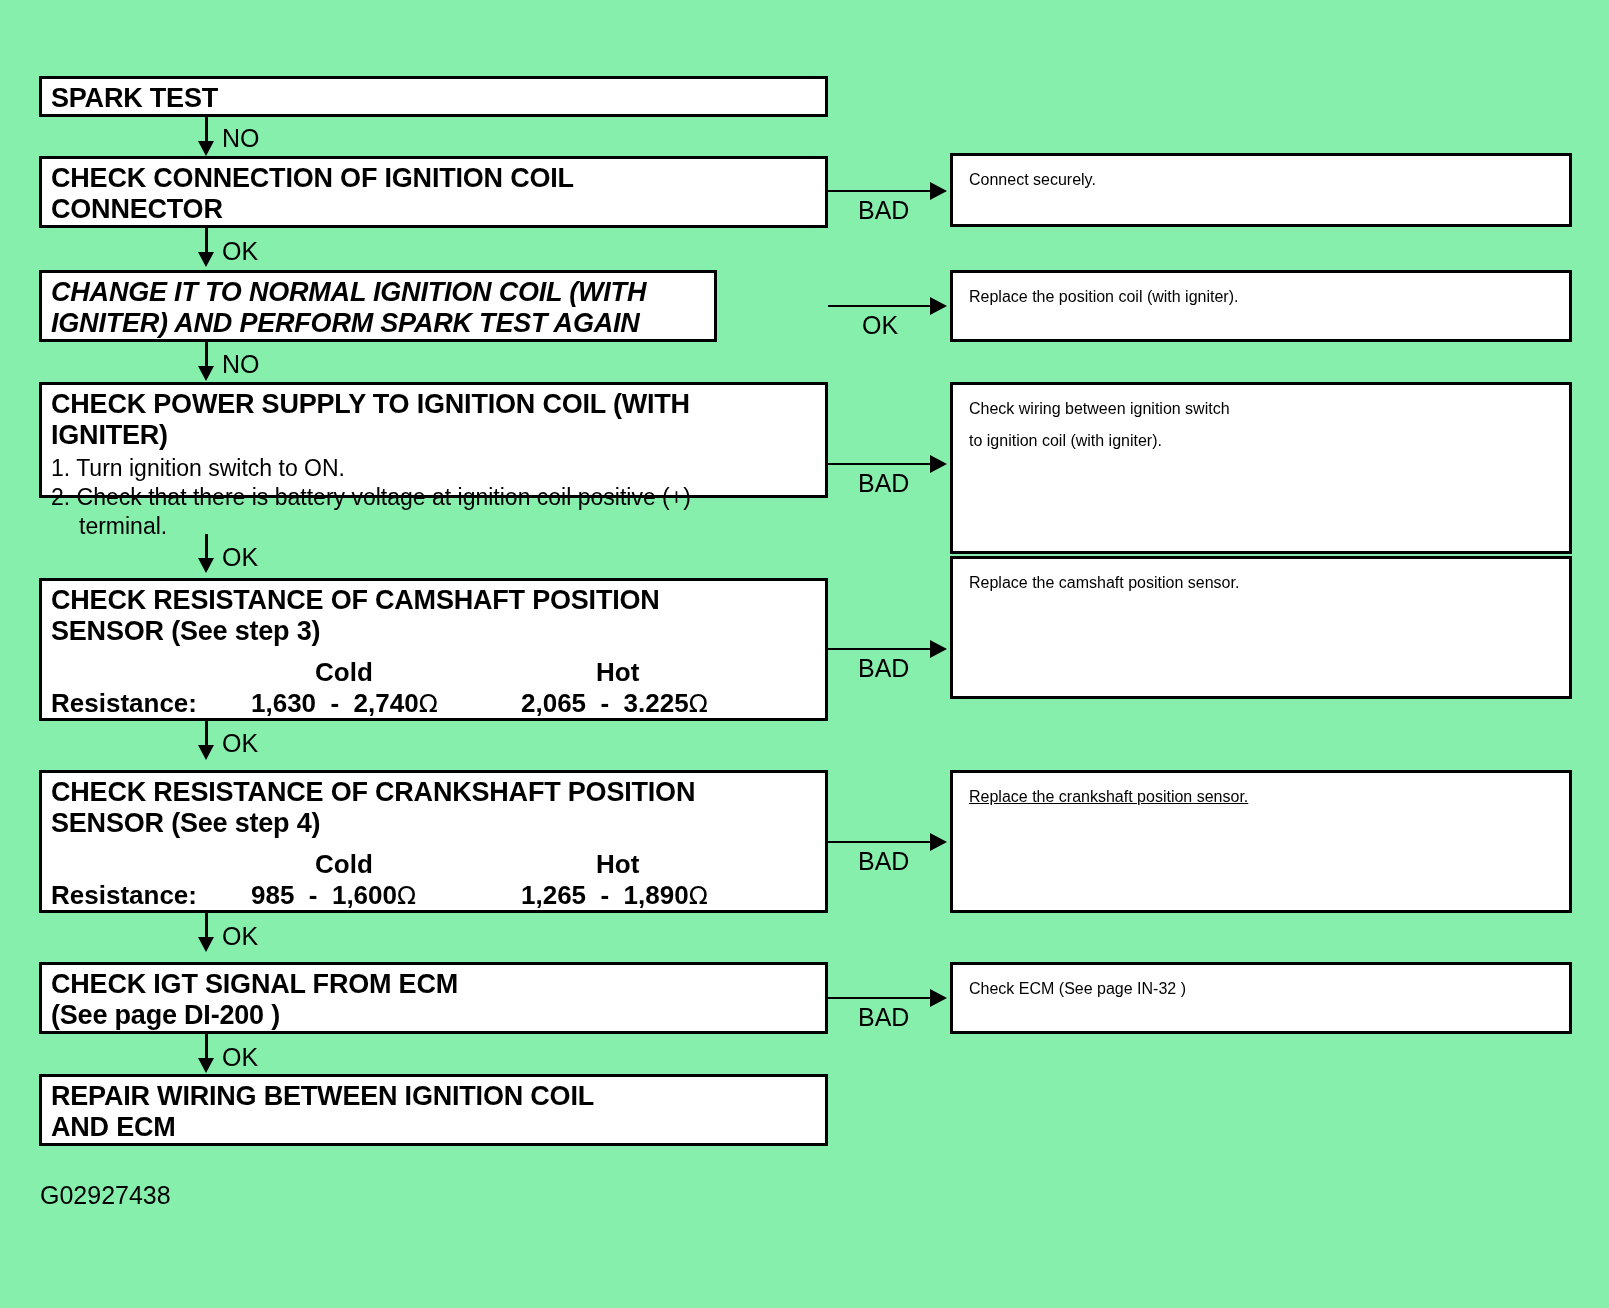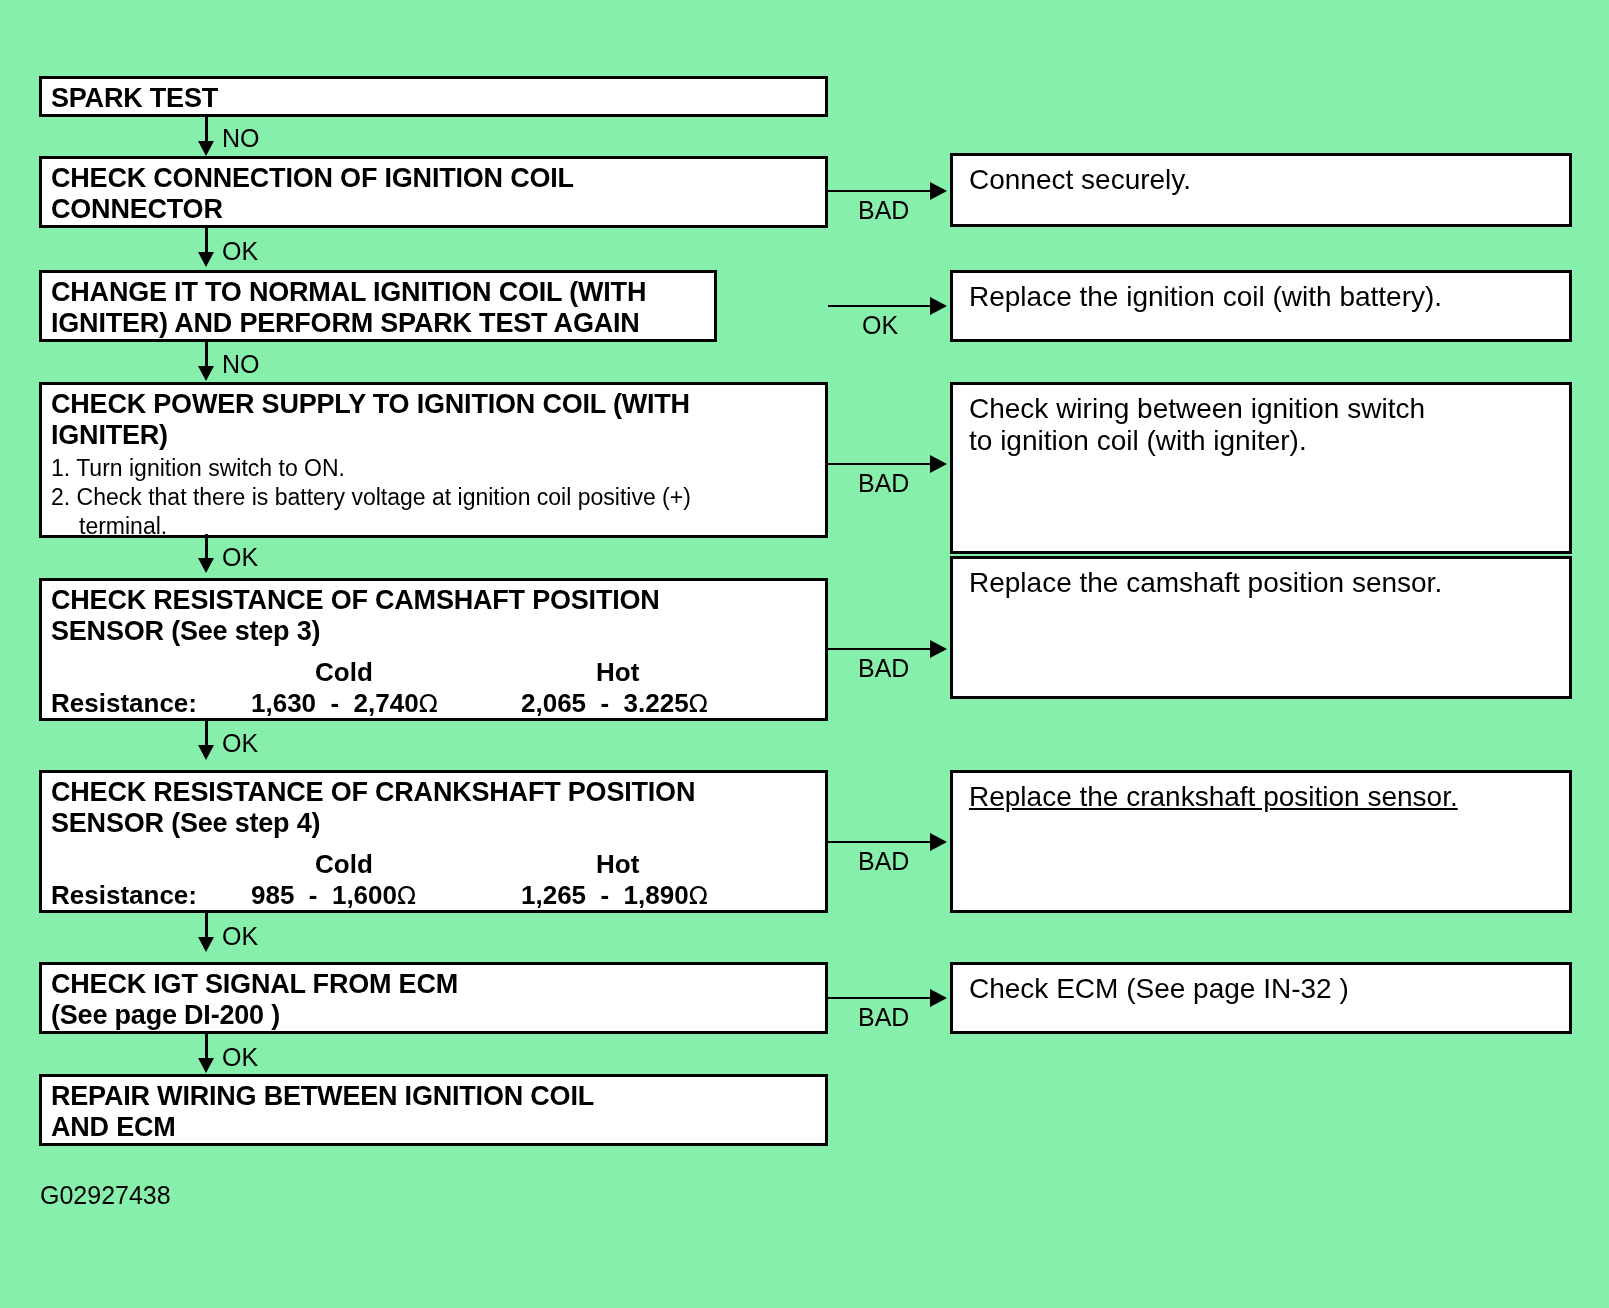--- a/index.html
+++ b/index.html
@@ -48,21 +48,21 @@
   }
   .substep{
     display:block;
     padding-left:28px;
     text-indent:-28px;
     white-space:pre-line;
   }
   
   .action-text{
     font-weight:normal;
-    font-size:28px;
+    font-size:16px;
     line-height:32px;
     white-space:pre-line;
   }
 
   
   .res-table{
     margin-top:10px;
     font-weight:bold;
     font-size:26px;
     line-height:31px;
@@ -150,39 +150,39 @@
   <div class="hlabel" style="left:858px;top:198px;">BAD</div>
   <div class="box" style="left:950px;top:153px;width:622px;height:74px;">
     <div class="box-inner" style="left:16px;top:8px;">
       <div class="action-text">Connect securely.</div>
     </div>
   </div>
   <div class="vline" style="left:205px;top:228px;height:30px;"></div>
   <div class="vtip" style="left:198px;top:252px;"></div>
   <div class="vlabel" style="left:222px;top:239px;">OK</div>
 
-  <div class="box" style="left:39px;top:270px;width:678px;height:72px;">
+  <div class="box" style="left:39px;top:270px;width:678px;height:72px;font-style:italic;">
     <div class="box-inner">
       <div class="step-title">CHANGE IT TO NORMAL IGNITION COIL (WITH
 IGNITER) AND PERFORM SPARK TEST AGAIN</div>
     </div>
   </div>
   <div class="hline" style="left:828px;top:305px;width:108px;"></div>
   <div class="htip" style="left:930px;top:297px;"></div>
   <div class="hlabel" style="left:862px;top:313px;">OK</div>
   <div class="box" style="left:950px;top:270px;width:622px;height:72px;">
     <div class="box-inner" style="left:16px;top:8px;">
-      <div class="action-text">Replace the ignition coil (with battery).</div>
+      <div class="action-text">Replace the position coil (with igniter).</div>
     </div>
   </div>
   <div class="vline" style="left:205px;top:342px;height:30px;"></div>
   <div class="vtip" style="left:198px;top:366px;"></div>
   <div class="vlabel" style="left:222px;top:352px;">NO</div>
 
-  <div class="box" style="left:39px;top:382px;width:789px;height:156px;">
+  <div class="box" style="left:39px;top:382px;width:789px;height:116px;">
     <div class="box-inner">
       <div class="step-title">CHECK POWER SUPPLY TO IGNITION COIL (WITH
 IGNITER)</div>
       <div class="substeps">
         <span class="substep">1. Turn ignition switch to ON.</span>
         <span class="substep">2. Check that there is battery voltage at ignition coil positive (+)
     terminal.</span>
       </div>
     </div>
   </div>

